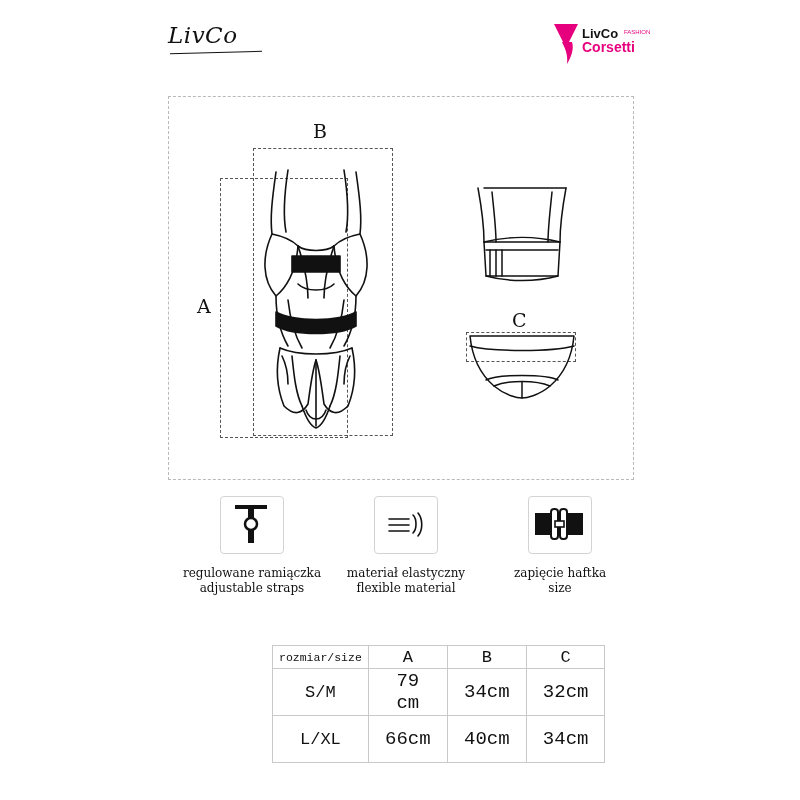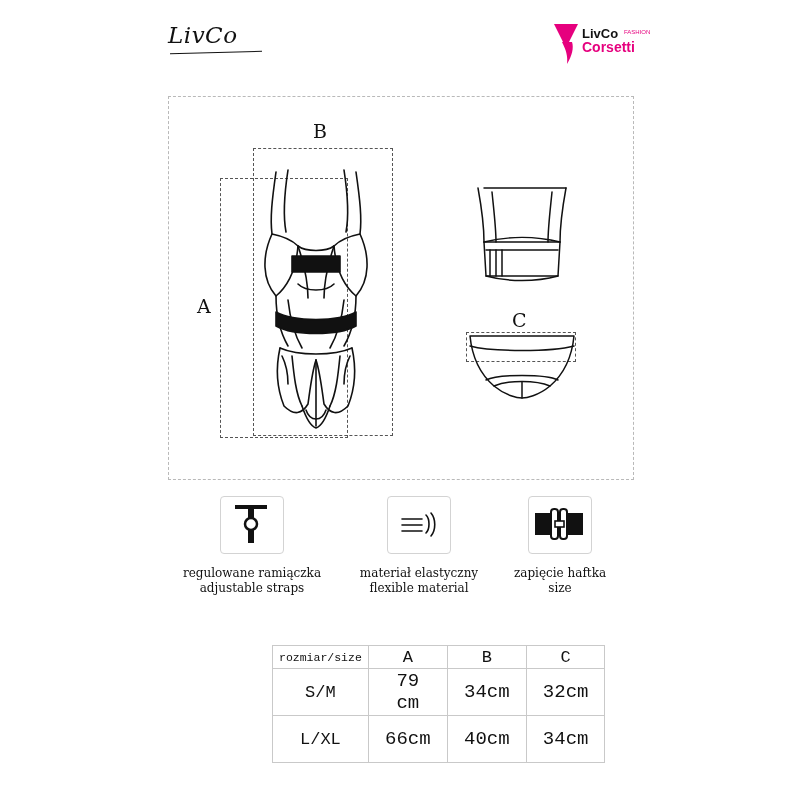--- a/index.html
+++ b/index.html
@@ -97,21 +97,21 @@
     top: 496px;
     width: 466px;
     height: 120px;
   }
   .feature {
     position: absolute;
     width: 156px;
     text-align: center;
   }
   .f1 { left: 6px; }
-  .f2 { left: 173px; text-align: center; }
+  .f2 { left: 160px; text-align: center; }
   .f3 { left: 314px; }
   .feature-icon {
     width: 62px;
     height: 56px;
     margin: 0 auto 12px auto;
     border: 1px solid #d3d3d3;
     border-radius: 4px;
     background: #fff;
     position: relative;
   }

